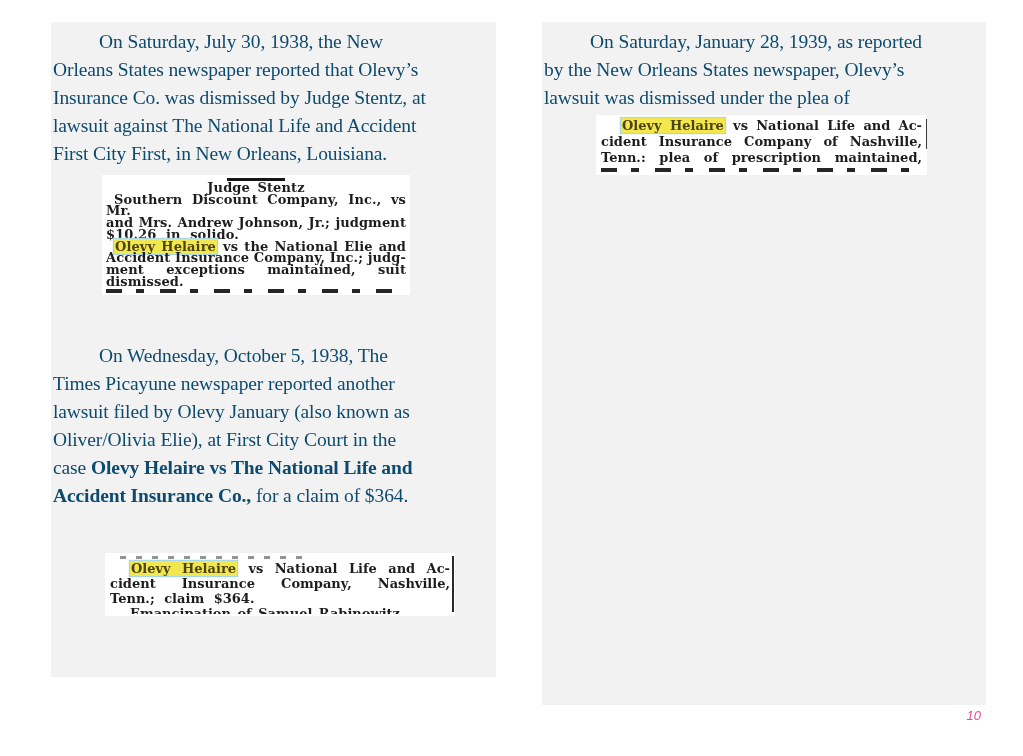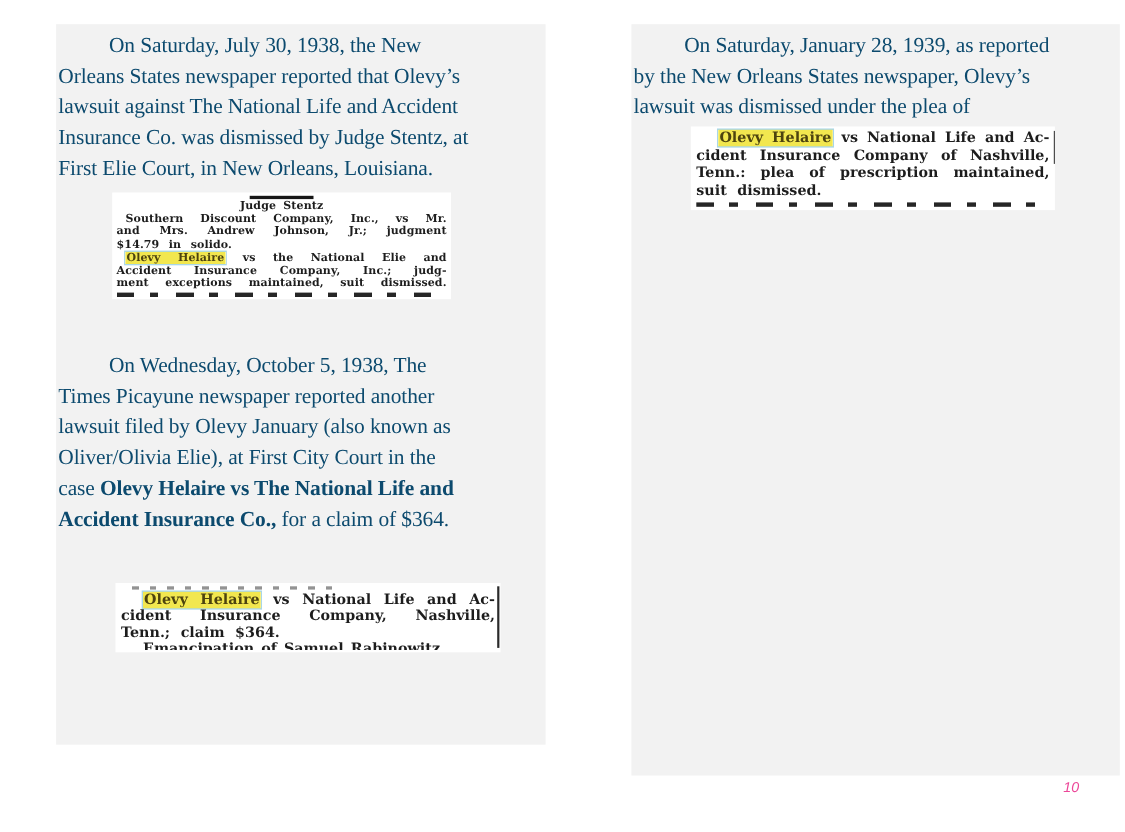--- a/index.html
+++ b/index.html
@@ -1,39 +1,39 @@
 <!DOCTYPE html>
 <html><head>
 <meta charset="utf-8">
 <style>
   html,body{margin:0;padding:0;}
   body{width:1023px;height:756px;background:#ffffff;position:relative;overflow:hidden;
        font-family:"Liberation Serif",serif;}
   .panel{position:absolute;top:22px;background:#f2f2f2;padding:6px 2px 0 2px;box-sizing:border-box;}
   .panel-left{left:51px;width:445px;height:655px;}
-  .panel-right{left:574px;width:444px;height:683px;}
+  .panel-right{left:542px;width:444px;height:683px;}
 
   
   .para{font-size:19.5px;color:#0c4a6e;letter-spacing:-0.1px;}
   .bline{height:28px;line-height:28px;white-space:nowrap;overflow:hidden;}
   .first{text-indent:46px;}
   .b{font-weight:700;}
 
   
   .np{background:#ffffff;font-family:"DejaVu Serif",serif;font-weight:700;color:#1d1d1d;
       box-sizing:border-box;position:relative;}
   .np-line{text-align:justify;text-align-last:justify;}
   .np-line.left{text-align:left;text-align-last:left;word-spacing:5px;}
   .np-line.center{text-align:center;text-align-last:center;word-spacing:3px;}
   .ind1{text-indent:8px;}
   .ind2{text-indent:20px;}
   .hl{background:#f2e74f;box-shadow:0 0 0 1.2px #a9d6e8;color:#4c430f;padding:0 1px;}
 
   .clip1{width:308px;margin:7px 0 0 49px;padding:2px 4px 2px 4px;
-         font-size:10px;line-height:11.7px;letter-spacing:0.1px;}
+         font-size:13px;line-height:11.7px;letter-spacing:0.1px;}
   .clip2{width:350px;margin:43px 0 0 52px;padding:3px 5px 2px 5px;
          font-size:13px;line-height:15px;}
   .clip2::after{content:"";position:absolute;right:1px;top:3px;bottom:4px;width:2px;background:#2a2a2a;}
   .clip3{width:331px;margin:3px 0 0 52px;padding:3px 5px 3px 5px;
          font-size:13px;line-height:16px;}
   .clip3::after{content:"";position:absolute;right:0px;top:4px;height:30px;width:1.5px;background:#3a3a3a;}
 
   .rule{width:58px;height:3px;background:#161616;margin:1px auto 1px auto;}
   .dashes{height:4px;margin-top:2px;width:96%;
           background:repeating-linear-gradient(90deg,#262626 0 16px,transparent 16px 30px,#262626 30px 38px,transparent 38px 54px);}
@@ -48,31 +48,31 @@
                font-size:13px;color:#ec4899;font-style:italic;}
 </style>
 </head>
 <body>
 
 <div class="panel panel-left">
 
   <div class="para">
     <div class="bline first">On Saturday, July 30, 1938, the New</div>
     <div class="bline">Orleans States newspaper reported that Olevy’s</div>
+    <div class="bline">Insurance Co. was dismissed by Judge Stentz, at</div>
     <div class="bline">lawsuit against The National Life and Accident</div>
-    <div class="bline">Insurance Co. was dismissed by Judge Stentz, at</div>
-    <div class="bline">First Elie Court, in New Orleans, Louisiana.</div>
+    <div class="bline">First City First, in New Orleans, Louisiana.</div>
   </div>
 
   <div class="np clip1">
     <div class="rule"></div>
     <div class="np-line center">Judge Stentz</div>
     <div class="np-line ind1">Southern Discount Company, Inc., vs Mr.</div>
     <div class="np-line">and Mrs. Andrew Johnson, Jr.; judgment</div>
-    <div class="np-line left">$14.79 in solido.</div>
+    <div class="np-line left">$10.26 in solido.</div>
     <div class="np-line ind1"><span class="hl">Olevy Helaire</span> <span>vs the National Elie and</span></div>
     <div class="np-line">Accident Insurance Company, Inc.; judg-</div>
     <div class="np-line">ment exceptions maintained, suit dismissed.</div>
     <div class="dashes"></div>
   </div>
 
   <div class="spacer47"></div>
 
   <div class="para">
     <div class="bline first">On Wednesday, October 5, 1938, The</div>
@@ -100,19 +100,18 @@
   <div class="para">
     <div class="bline first">On Saturday, January 28, 1939, as reported</div>
     <div class="bline">by the New Orleans States newspaper, Olevy’s</div>
     <div class="bline">lawsuit was dismissed under the plea of</div>
   </div>
 
   <div class="np clip3">
     <div class="np-line ind2"><span class="hl">Olevy Helaire</span> <span>vs National Life and Ac-</span></div>
     <div class="np-line">cident Insurance Company of Nashville,</div>
     <div class="np-line">Tenn.: plea of prescription maintained,</div>
-    <div class="np-line left">suit dismissed.</div>
     <div class="dashes"></div>
   </div>
 
 </div>
 
 <div class="page-number">10</div>
 
 </body></html>

